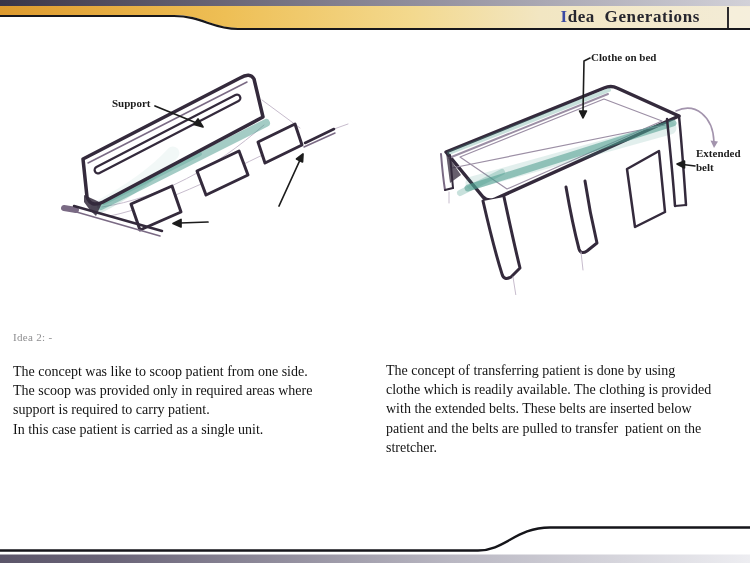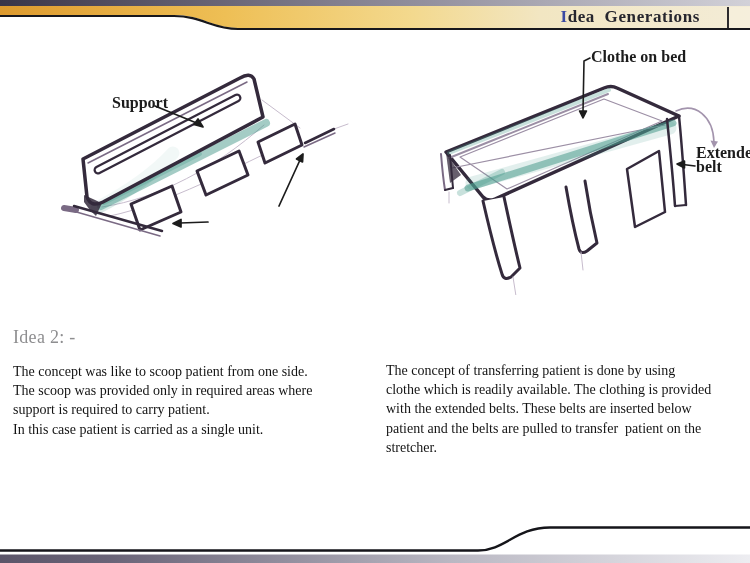--- a/index.html
+++ b/index.html
@@ -7,25 +7,25 @@
   .slide{position:relative;width:750px;height:563px;background:#fff;overflow:hidden;}
   .layer{position:absolute;left:0;}
   .hdr{top:0;} .ftr{bottom:0;}
   .title{
     position:absolute;top:6px;left:400px;width:300px;height:38px;line-height:21px;
     text-align:right;font-size:17px;font-weight:bold;letter-spacing:.6px;
     color:#26262e;white-space:pre;font-family:"Liberation Serif",serif;
   }
   .title .initial{color:#3b4aa3;}
   .sk-label{
-    position:absolute;font-size:16px;font-weight:bold;color:#1c1c1c;
+    position:absolute;font-size:11px;font-weight:bold;color:#1c1c1c;
     line-height:14px;white-space:pre-line;font-family:"Liberation Serif",serif;
   }
   .idea-head{
-    position:absolute;font-size:18px;color:#8e8e90;letter-spacing:.3px;
+    position:absolute;font-size:11px;color:#8e8e90;letter-spacing:.3px;
     line-height:17px;white-space:pre-line;
   }
   .idea-body{
     position:absolute;font-size:14px;font-weight:normal;color:#131313;
     line-height:19.2px;white-space:pre-wrap;
   }
   #idea2-head{left:13px;top:329px;width:360px;}
   #idea2-body{left:13px;top:362px;width:368px;}
   #idea3-head{left:386px;top:327px;width:360px;}
   #idea3-body{left:386px;top:361px;width:372px;}

